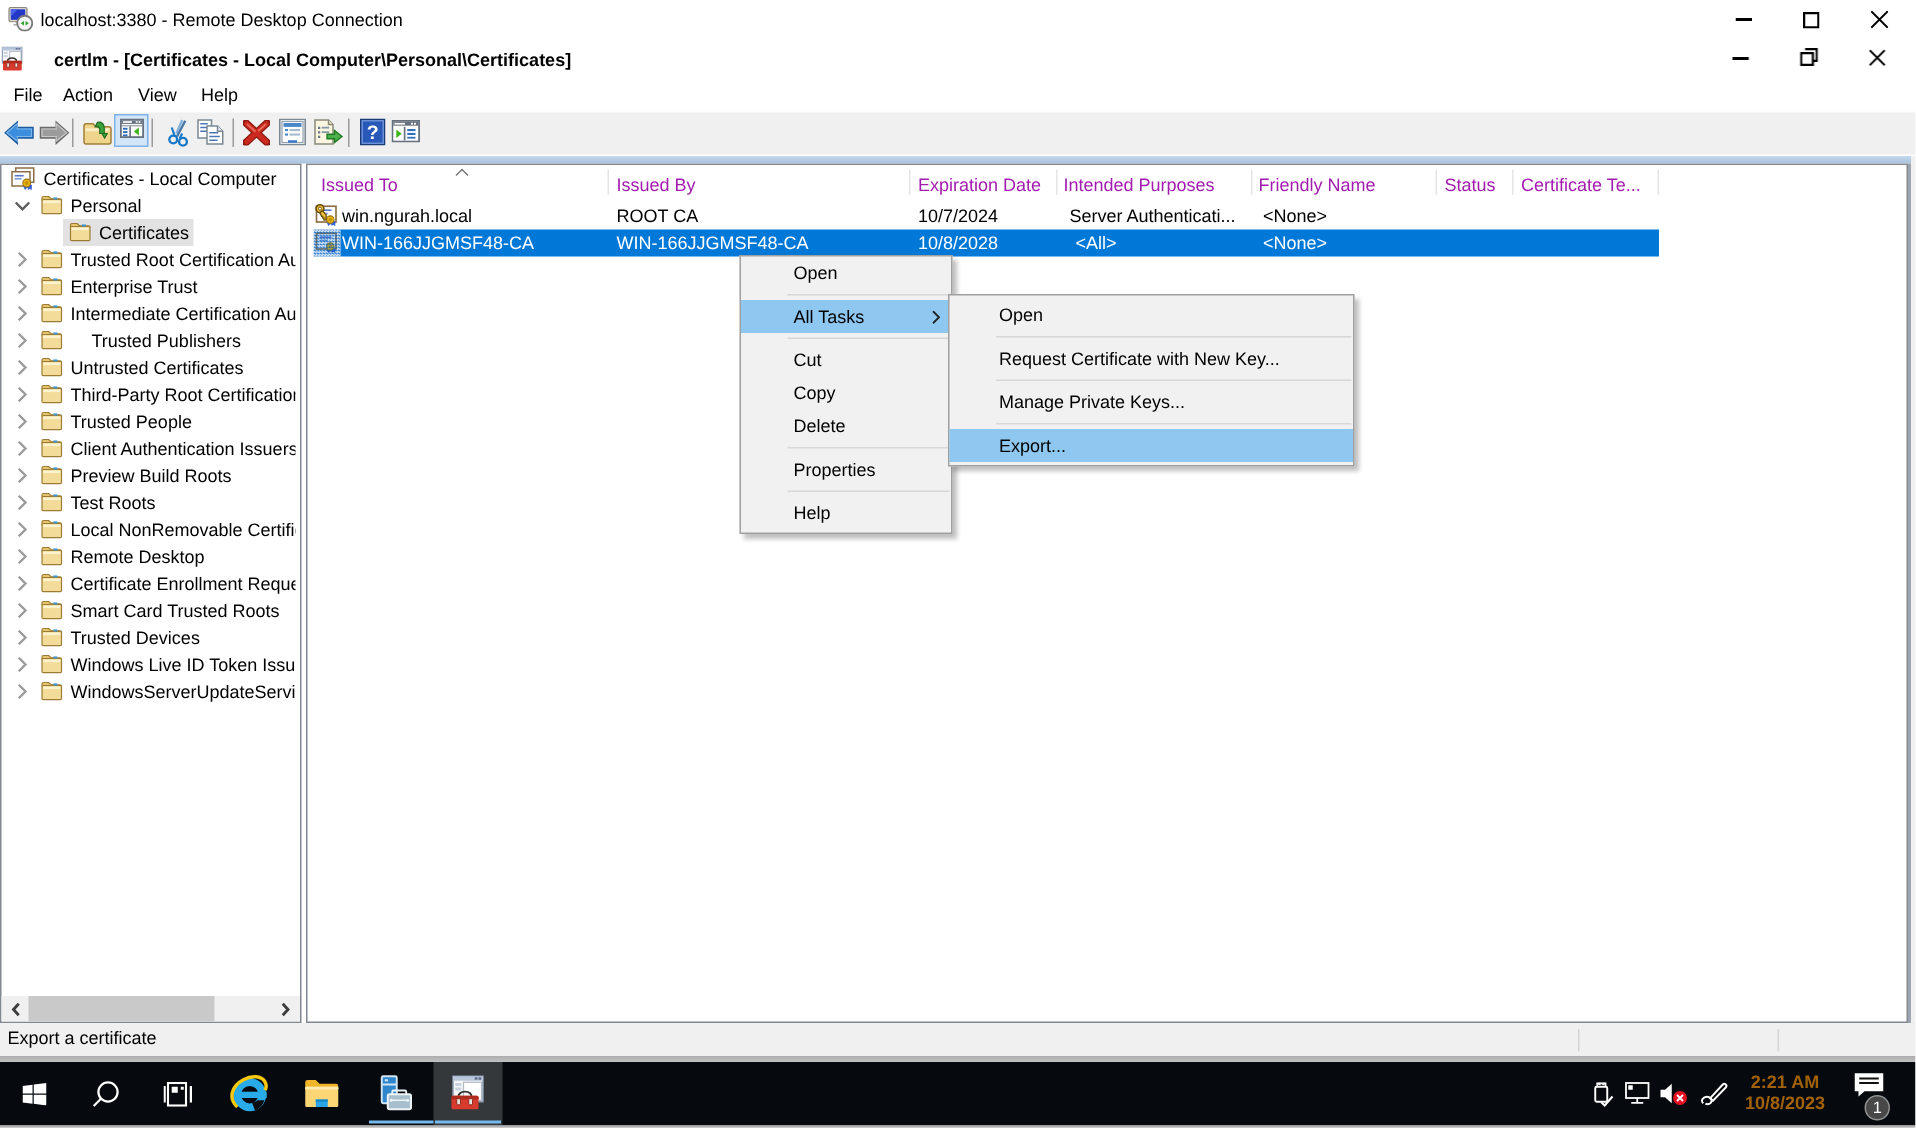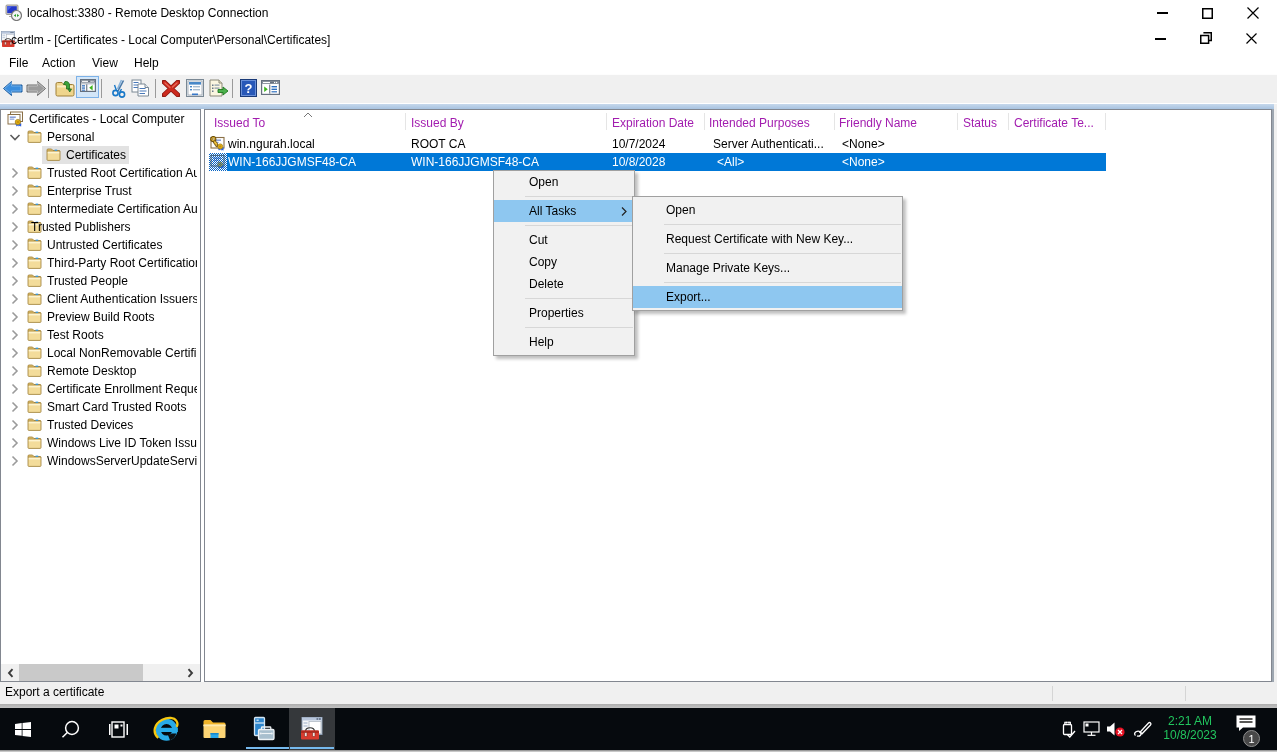--- a/index.html
+++ b/index.html
@@ -4,21 +4,21 @@
 <style>
 * { margin:0; padding:0; box-sizing:border-box; }
 html,body { width:1277px; height:752px; overflow:hidden; }
 body { font-family:"Liberation Sans", sans-serif; position:relative; background:#fff; font-size:12px; color:#000; }
 .abs { position:absolute; }
 
 
 #tb1 { left:0; top:0; width:1277px; height:27px; background:#fff; }
 #tb1 .txt { left:27px; top:6px; font-size:12px; }
 #tb2 { left:0; top:27px; width:1277px; height:25px; background:#fff; }
-#tb2 .txt { left:11px; top:6px; font-size:12px; }
+#tb2 .txt { left:36px; top:6px; font-size:12px;font-weight:bold; }
 
 
 .wbtn { position:absolute; }
 
 
 #menubar { left:0; top:52px; width:1277px; height:22px; background:#fff; font-size:12px; }
 #menubar span { position:absolute; top:4px; }
 
 
 #toolbar { left:0; top:74px; width:1277px; height:29px; background:#f0f0f0; border-top:1px solid #fdfdfd; }
@@ -57,21 +57,21 @@
 
 
 #hscroll { left:1px; top:664px; width:199px; height:17px; background:#f0f0f0; }
 
 
 #graybar { left:0; top:704px; width:1277px; height:4px; background:linear-gradient(#adadad,#c2c2c2); }
 #taskbar { left:0; top:708px; width:1277px; height:42px; background:#060a0e; }
 #localbar { left:0; top:750px; width:1277px; height:2px; background:#c8c8c8; border-top:1px solid #9a9a9a; }
 .tbicon { position:absolute; top:0; width:46px; height:42px; display:flex; align-items:center; justify-content:center; }
 .underline { position:absolute; top:39px; height:2px; background:#76b9ed; }
-.traytxt { position:absolute; color:#22c55e; font-size:12px; text-align:center; }
+.traytxt { position:absolute; color:#a16207; font-size:12px; text-align:center;font-weight:bold; }
 </style>
 </head>
 <body>
 
 <div class="abs" id="tb1">
   <svg class="abs" style="left:5px;top:4px" width="17" height="17" viewBox="0 0 17 17">
     <rect x="1" y="1" width="12" height="9.5" rx="1" fill="#d8d4cc" stroke="#8a867e" stroke-width="0.8"></rect>
     <rect x="2.2" y="2.2" width="9.6" height="7" fill="#2438c8"></rect>
     <path d="M2.2 2.2 L7 2.2 L2.2 7 Z" fill="#4a62e8"></path>
     <path d="M6 10.5 L6 12 L4 12 L4 13 L10 13 L10 12 L8 12 L8 10.5 Z" fill="#b0aca4"></path>
@@ -326,21 +326,21 @@
       </svg>
       <span class="lbl" style="left:46px">Intermediate Certification Au</span>
     </div>
   <div class="trow" style="top:108px">
       <svg class="chev" style="left:6px" width="16" height="16" viewBox="0 0 16 16">
         <use href="#chevR"></use>
       </svg>
       <svg class="abs" style="left:26px;top:2px" width="15" height="14" viewBox="0 0 15 14">
         <use href="#folder"></use>
       </svg>
-      <span class="lbl" style="left:30px">Trusted Publishers</span>
+      <span class="lbl" style="left:60px">Trusted Publishers</span>
     </div>
   <div class="trow" style="top:126px">
       <svg class="chev" style="left:6px" width="16" height="16" viewBox="0 0 16 16">
         <use href="#chevR"></use>
       </svg>
       <svg class="abs" style="left:26px;top:2px" width="15" height="14" viewBox="0 0 15 14">
         <use href="#folder"></use>
       </svg>
       <span class="lbl" style="left:46px">Untrusted Certificates</span>
     </div>

